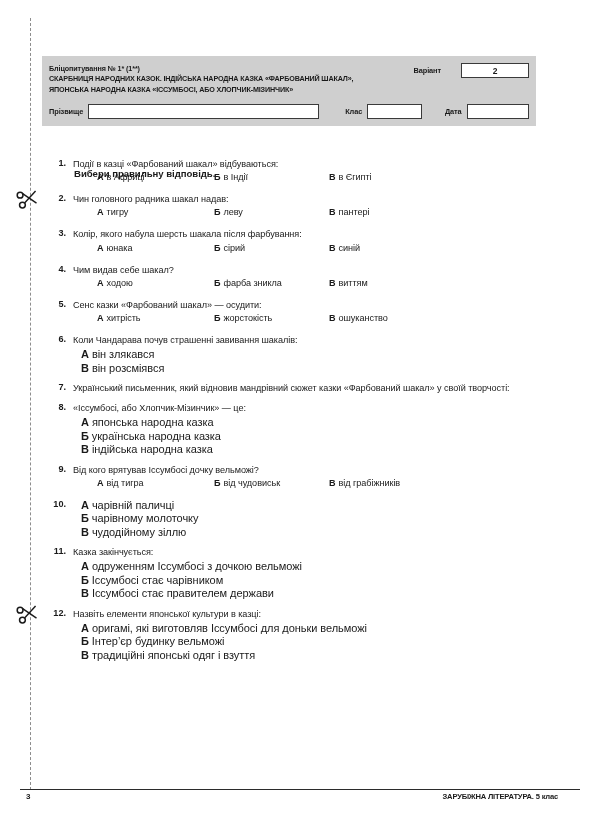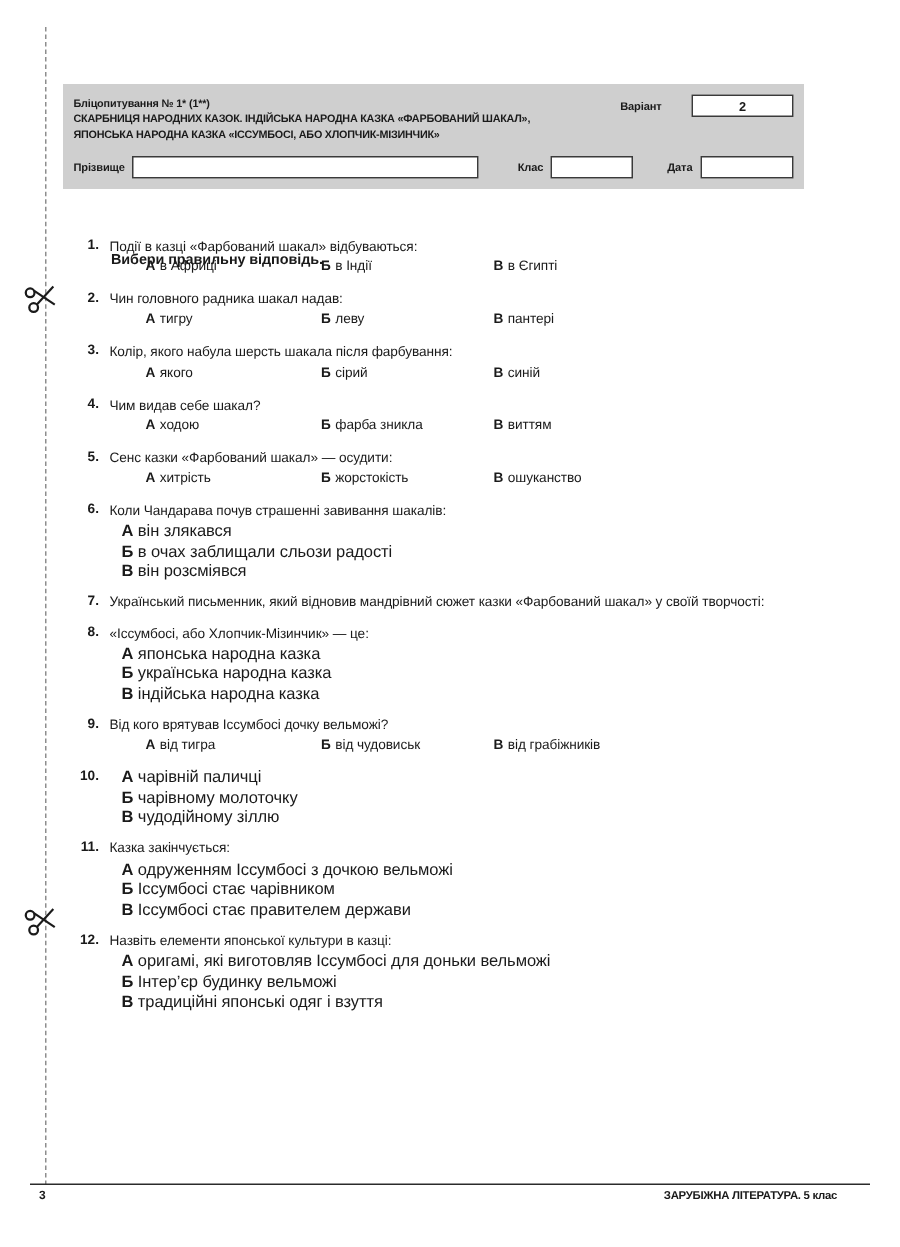--- a/index.html
+++ b/index.html
@@ -265,21 +265,21 @@
         <div class="opts-row">
           <div class="opt c0"><span class="opt-letter">А</span><span>тигру</span></div>
           <div class="opt c1"><span class="opt-letter">Б</span><span>леву</span></div>
           <div class="opt c2"><span class="opt-letter">В</span><span>пантері</span></div>
         </div>
       </div>
       <div class="q">
         <div class="q-num">3.</div>
         <div class="q-text">Колір, якого набула шерсть шакала після фарбування:</div>
         <div class="opts-row">
-          <div class="opt c0"><span class="opt-letter">А</span><span>якого</span></div>
+          <div class="opt c0"><span class="opt-letter">А</span><span>юнака</span></div>
           <div class="opt c1"><span class="opt-letter">Б</span><span>сірий</span></div>
           <div class="opt c2"><span class="opt-letter">В</span><span>синій</span></div>
         </div>
       </div>
       <div class="q">
         <div class="q-num">4.</div>
         <div class="q-text">Чим видав себе шакал?</div>
         <div class="opts-row">
           <div class="opt c0"><span class="opt-letter">А</span><span>ходою</span></div>
           <div class="opt c1"><span class="opt-letter">Б</span><span>фарба зникла</span></div>
@@ -293,21 +293,20 @@
           <div class="opt c0"><span class="opt-letter">А</span><span>хитрість</span></div>
           <div class="opt c1"><span class="opt-letter">Б</span><span>жорстокість</span></div>
           <div class="opt c2"><span class="opt-letter">В</span><span>ошуканство</span></div>
         </div>
       </div>
       <div class="q">
         <div class="q-num">6.</div>
         <div class="q-text">Коли Чандарава почув страшенні завивання шакалів:</div>
         <div class="opts-stack">
           <div class="opt"><span class="opt-letter">А</span><span>він злякався</span></div>
-          <div class="opt"><span class="opt-letter">Б</span><span>в очах заблищали сльози радості</span></div>
           <div class="opt"><span class="opt-letter">В</span><span>він розсміявся</span></div>
         </div>
       </div>
       <div class="q">
         <div class="q-num">7.</div>
         <div class="q-text">Український письменник, який відновив мандрівний сюжет казки «Фарбований шакал» у своїй творчості:</div>
       </div>
       <div class="q">
         <div class="q-num">8.</div>
         <div class="q-text">«Іссумбосі, або Хлопчик-Мізинчик» — це:</div>

